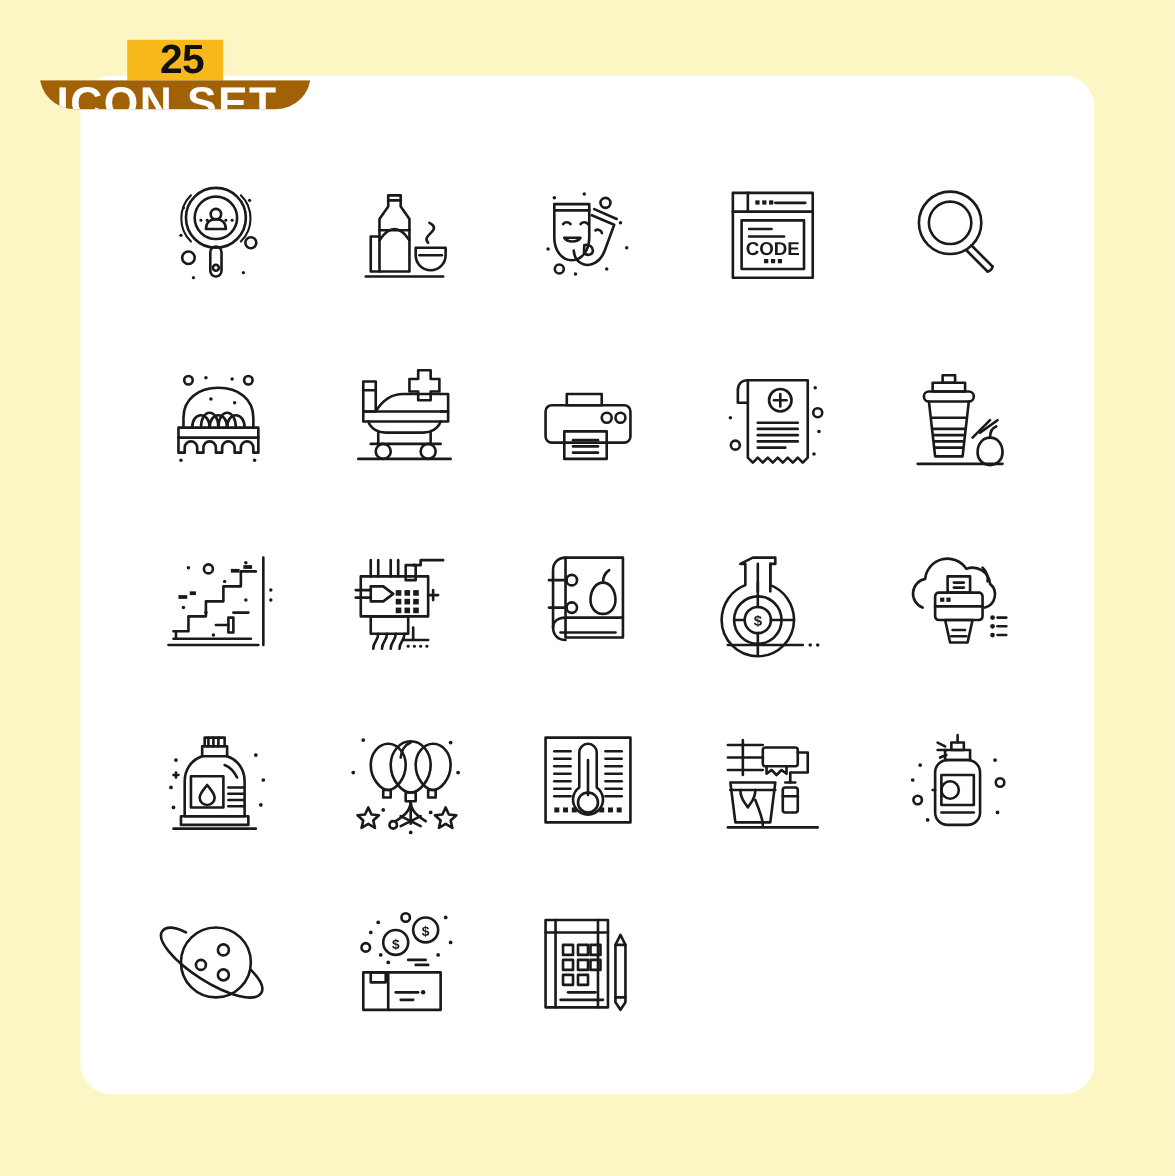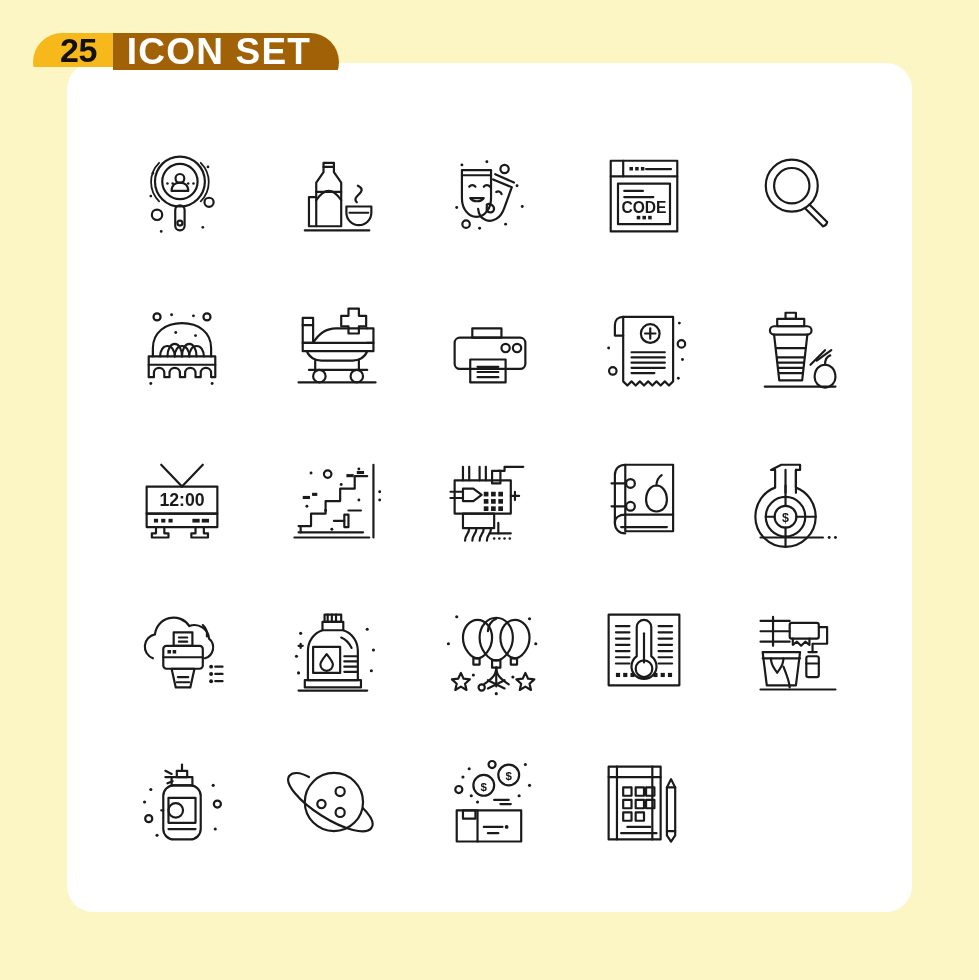--- a/index.html
+++ b/index.html
@@ -24,24 +24,25 @@
     background: #ffffff;
     border-radius: 26px;
   }
 
   .badge {
     position: absolute;
     left: 33px;
     top: 33px;
     height: 58px;
     display: flex;
-    align-items: flex-start;
+    align-items: center;
     border-radius: 29px;
     overflow: hidden;
     z-index: 5;
+    flex-direction: column;
   }
   .badge-count {
     background: #f7b81c;
     color: #111111;
     font-size: 34px;
     font-weight: bold;
     letter-spacing: -0.5px;
     display: flex;
     align-items: center;
     padding: 0 16px 0 27px;
@@ -288,36 +289,20 @@
       <path class="ln" d="M31.5 71 h23"></path>
       <path class="ln" d="M32 76 h22"></path>
       <path class="ln" d="M66 80 c0 -8 5 -12 10 -12 c5 0 10 4 10 12 c0 5 -4 10 -10 10 c-6 0 -10 -5 -10 -10 z"></path>
       <path class="ln" d="M76 68 c0 -5 2 -8 5 -9"></path>
       <path class="ln" d="M62 68 l14 -14"></path>
       <path class="ln" d="M68 64 l14 -10"></path>
       <path class="ln" d="M18 89 h68"></path>
     </svg>
   </div>
 
-  <div class="cell">
-    <svg viewBox="0 0 100 100">
-      <path class="ln" d="M30 18 L50 39"></path>
-      <path class="ln" d="M70 18 L50 39"></path>
-      <rect class="ln" x="16" y="39" width="68" height="26"></rect>
-      <text class="tx" x="50" y="58" font-size="17" text-anchor="middle">12:00</text>
-      <rect class="ln" x="16" y="65" width="68" height="13"></rect>
-      <rect class="fl" x="23" y="70" width="4" height="3.6"></rect>
-      <rect class="fl" x="30" y="70" width="4" height="3.6"></rect>
-      <rect class="fl" x="37" y="70" width="4" height="3.6"></rect>
-      <rect class="fl" x="60" y="70" width="7" height="3.6"></rect>
-      <rect class="fl" x="69" y="70" width="7" height="3.6"></rect>
-      <path class="ln" d="M25 78 v6 h-4 v4 h16 v-4 h-4 v-6"></path>
-      <path class="ln" d="M71 78 v6 h4 v4 h-16 v-4 h4 v-6"></path>
-    </svg>
-  </div>
 
   <div class="cell">
     <svg viewBox="0 0 100 100">
       <path class="ln" d="M14 77 h12 v-12 h14 v-12 h14 v-12 h14 v-12 h12"></path>
       <path class="ln" d="M14 83 h62"></path>
       <path class="ln" d="M16 77 v6"></path>
       <path class="ln" d="M10 88 h72"></path>
       <path class="ln" d="M86 18 v70"></path>
       <path class="ln" d="M62 62 h12"></path>
       <path class="ln" d="M48 72 h10"></path>

